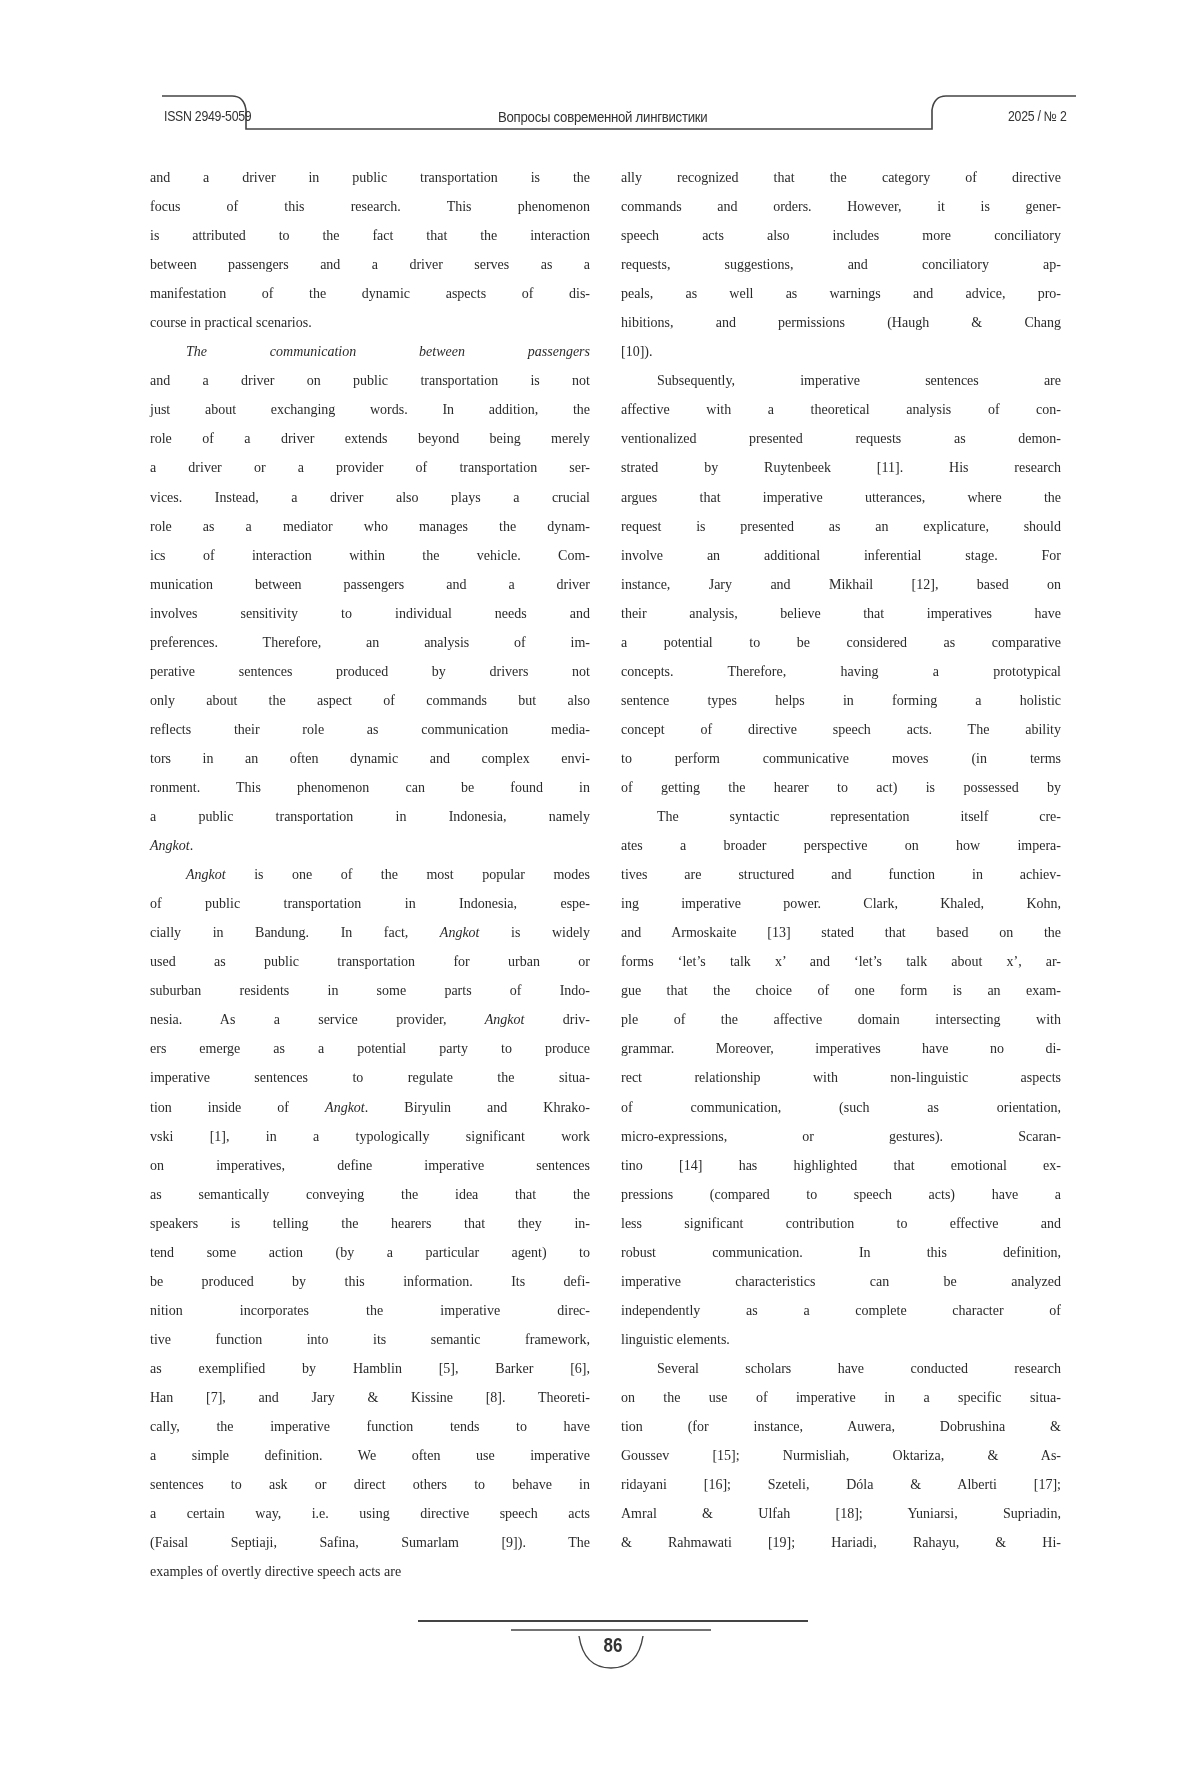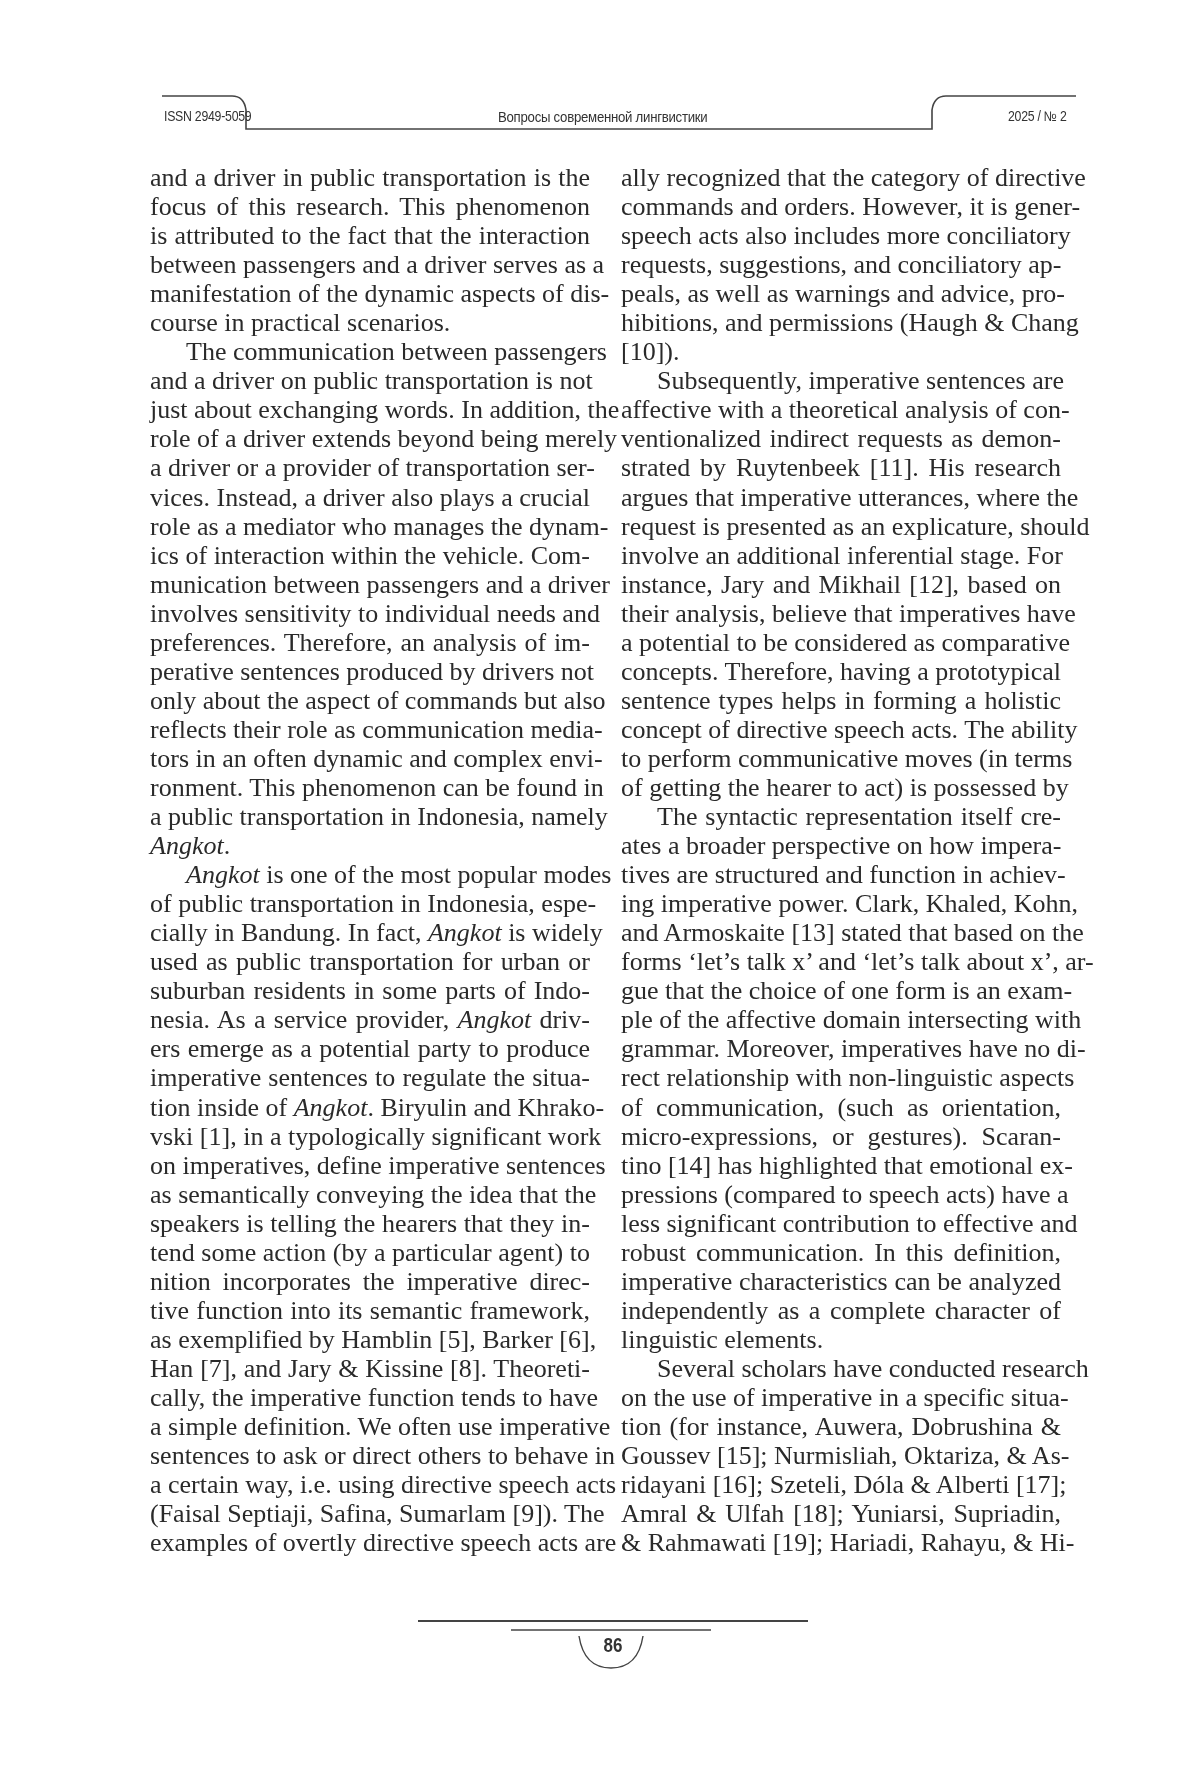--- a/index.html
+++ b/index.html
@@ -4,21 +4,21 @@
 <style>
   html, body { margin: 0; padding: 0; background: #ffffff; }
   body { width: 1200px; height: 1783px; position: relative; overflow: hidden; color: #2a2a2a; }
   .header { position: absolute; left: 162px; top: 92px; width: 914px; height: 46px; }
   .header svg { position: absolute; left: 0; top: 0; }
   .hdr-text { position: absolute; top: 16px; font-family: "Liberation Sans", sans-serif; font-size: 14px; color: #333; letter-spacing: -0.3px; transform: scaleX(0.88); transform-origin: left center; white-space: nowrap; }
   .hdr-issn { left: 2px; }
   .hdr-title { left: 336px; font-size: 15px; }
   .hdr-issue { left: 846px; }
 
-  .col { position: absolute; top: 163px; width: 440px; font-family: "Liberation Serif", serif; font-size: 26px; line-height: 29.05px; text-align: justify; hyphens: manual; }
+  .col { position: absolute; top: 163px; width: 440px; font-family: "Liberation Serif", serif; font-size: 14px; line-height: 29.05px; text-align: justify; hyphens: manual; }
   .col-left { left: 150px; }
   .col-right { left: 621px; }
   .col .it { font-style: italic; }
   .col .line { display: block; text-align: justify; text-align-last: justify; white-space: nowrap; overflow: visible; }
   .col .line.last { text-align-last: left; }
 
   .footer { position: absolute; left: 418px; top: 1612px; width: 390px; height: 70px; }
   .footer svg { position: absolute; left: 0; top: 0; }
   .page-num { position: absolute; left: 178px; top: 22px; width: 34px; text-align: center; font-family: "Liberation Sans", sans-serif; font-size: 20px; font-weight: bold; color: #333; transform: scaleX(0.85); }
 </style>
@@ -34,21 +34,21 @@
   <span class="hdr-text hdr-issue">2025 / № 2</span>
 </div>
 
 <div class="col col-left" id="leftcol">
     <span class="line">and a driver in public transportation is the</span>
     <span class="line">focus of this research. This phenomenon</span>
     <span class="line">is attributed to the fact that the interaction</span>
     <span class="line">between passengers and a driver serves as a</span>
     <span class="line">manifestation of the dynamic aspects of dis-</span>
     <span class="line last">course in practical scenarios.</span>
-    <span class="line" style="padding-left: 36px;">The communication between passengers</span>
+    <span class="line" style="padding-left: 36px; font-style: italic;">The communication between passengers</span>
     <span class="line">and a driver on public transportation is not</span>
     <span class="line">just about exchanging words. In addition, the</span>
     <span class="line">role of a driver extends beyond being merely</span>
     <span class="line">a driver or a provider of transportation ser-</span>
     <span class="line">vices. Instead, a driver also plays a crucial</span>
     <span class="line">role as a mediator who manages the dynam-</span>
     <span class="line">ics of interaction within the vehicle. Com-</span>
     <span class="line">munication between passengers and a driver</span>
     <span class="line">involves sensitivity to individual needs and</span>
     <span class="line">preferences. Therefore, an analysis of im-</span>
@@ -66,20 +66,21 @@
     <span class="line">suburban residents in some parts of Indo-</span>
     <span class="line">nesia. As a service provider, <span class="it">Angkot</span> driv-</span>
     <span class="line">ers emerge as a potential party to produce</span>
     <span class="line">imperative sentences to regulate the situa-</span>
     <span class="line">tion inside of <span class="it">Angkot</span>. Biryulin and Khrako-</span>
     <span class="line">vski [1], in a typologically significant work</span>
     <span class="line">on imperatives, define imperative sentences</span>
     <span class="line">as semantically conveying the idea that the</span>
     <span class="line">speakers is telling the hearers that they in-</span>
     <span class="line">tend some action (by a particular agent) to</span>
+    <span class="line">be produced by this information. Its defi-</span>
     <span class="line">nition incorporates the imperative direc-</span>
     <span class="line">tive function into its semantic framework,</span>
     <span class="line">as exemplified by Hamblin [5], Barker [6],</span>
     <span class="line">Han [7], and Jary &amp; Kissine [8]. Theoreti-</span>
     <span class="line">cally, the imperative function tends to have</span>
     <span class="line">a simple definition. We often use imperative</span>
     <span class="line">sentences to ask or direct others to behave in</span>
     <span class="line">a certain way, i.e. using directive speech acts</span>
     <span class="line">(Faisal Septiaji, Safina, Sumarlam [9]). The</span>
     <span class="line last">examples of overtly directive speech acts are</span>
@@ -87,21 +88,21 @@
 <div class="col col-right" id="rightcol">
     <span class="line">ally recognized that the category of directive</span>
     <span class="line">commands and orders. However, it is gener-</span>
     <span class="line">speech acts also includes more conciliatory</span>
     <span class="line">requests, suggestions, and conciliatory ap-</span>
     <span class="line">peals, as well as warnings and advice, pro-</span>
     <span class="line">hibitions, and permissions (Haugh &amp; Chang</span>
     <span class="line last">[10]).</span>
     <span class="line" style="padding-left: 36px;">Subsequently, imperative sentences are</span>
     <span class="line">affective with a theoretical analysis of con-</span>
-    <span class="line">ventionalized indirect requests as demon-</span>
+    <span class="line">ventionalized presented requests as demon-</span>
     <span class="line">strated by Ruytenbeek [11]. His research</span>
     <span class="line">argues that imperative utterances, where the</span>
     <span class="line">request is presented as an explicature, should</span>
     <span class="line">involve an additional inferential stage. For</span>
     <span class="line">instance, Jary and Mikhail [12], based on</span>
     <span class="line">their analysis, believe that imperatives have</span>
     <span class="line">a potential to be considered as comparative</span>
     <span class="line">concepts. Therefore, having a prototypical</span>
     <span class="line">sentence types helps in forming a holistic</span>
     <span class="line">concept of directive speech acts. The ability</span>

